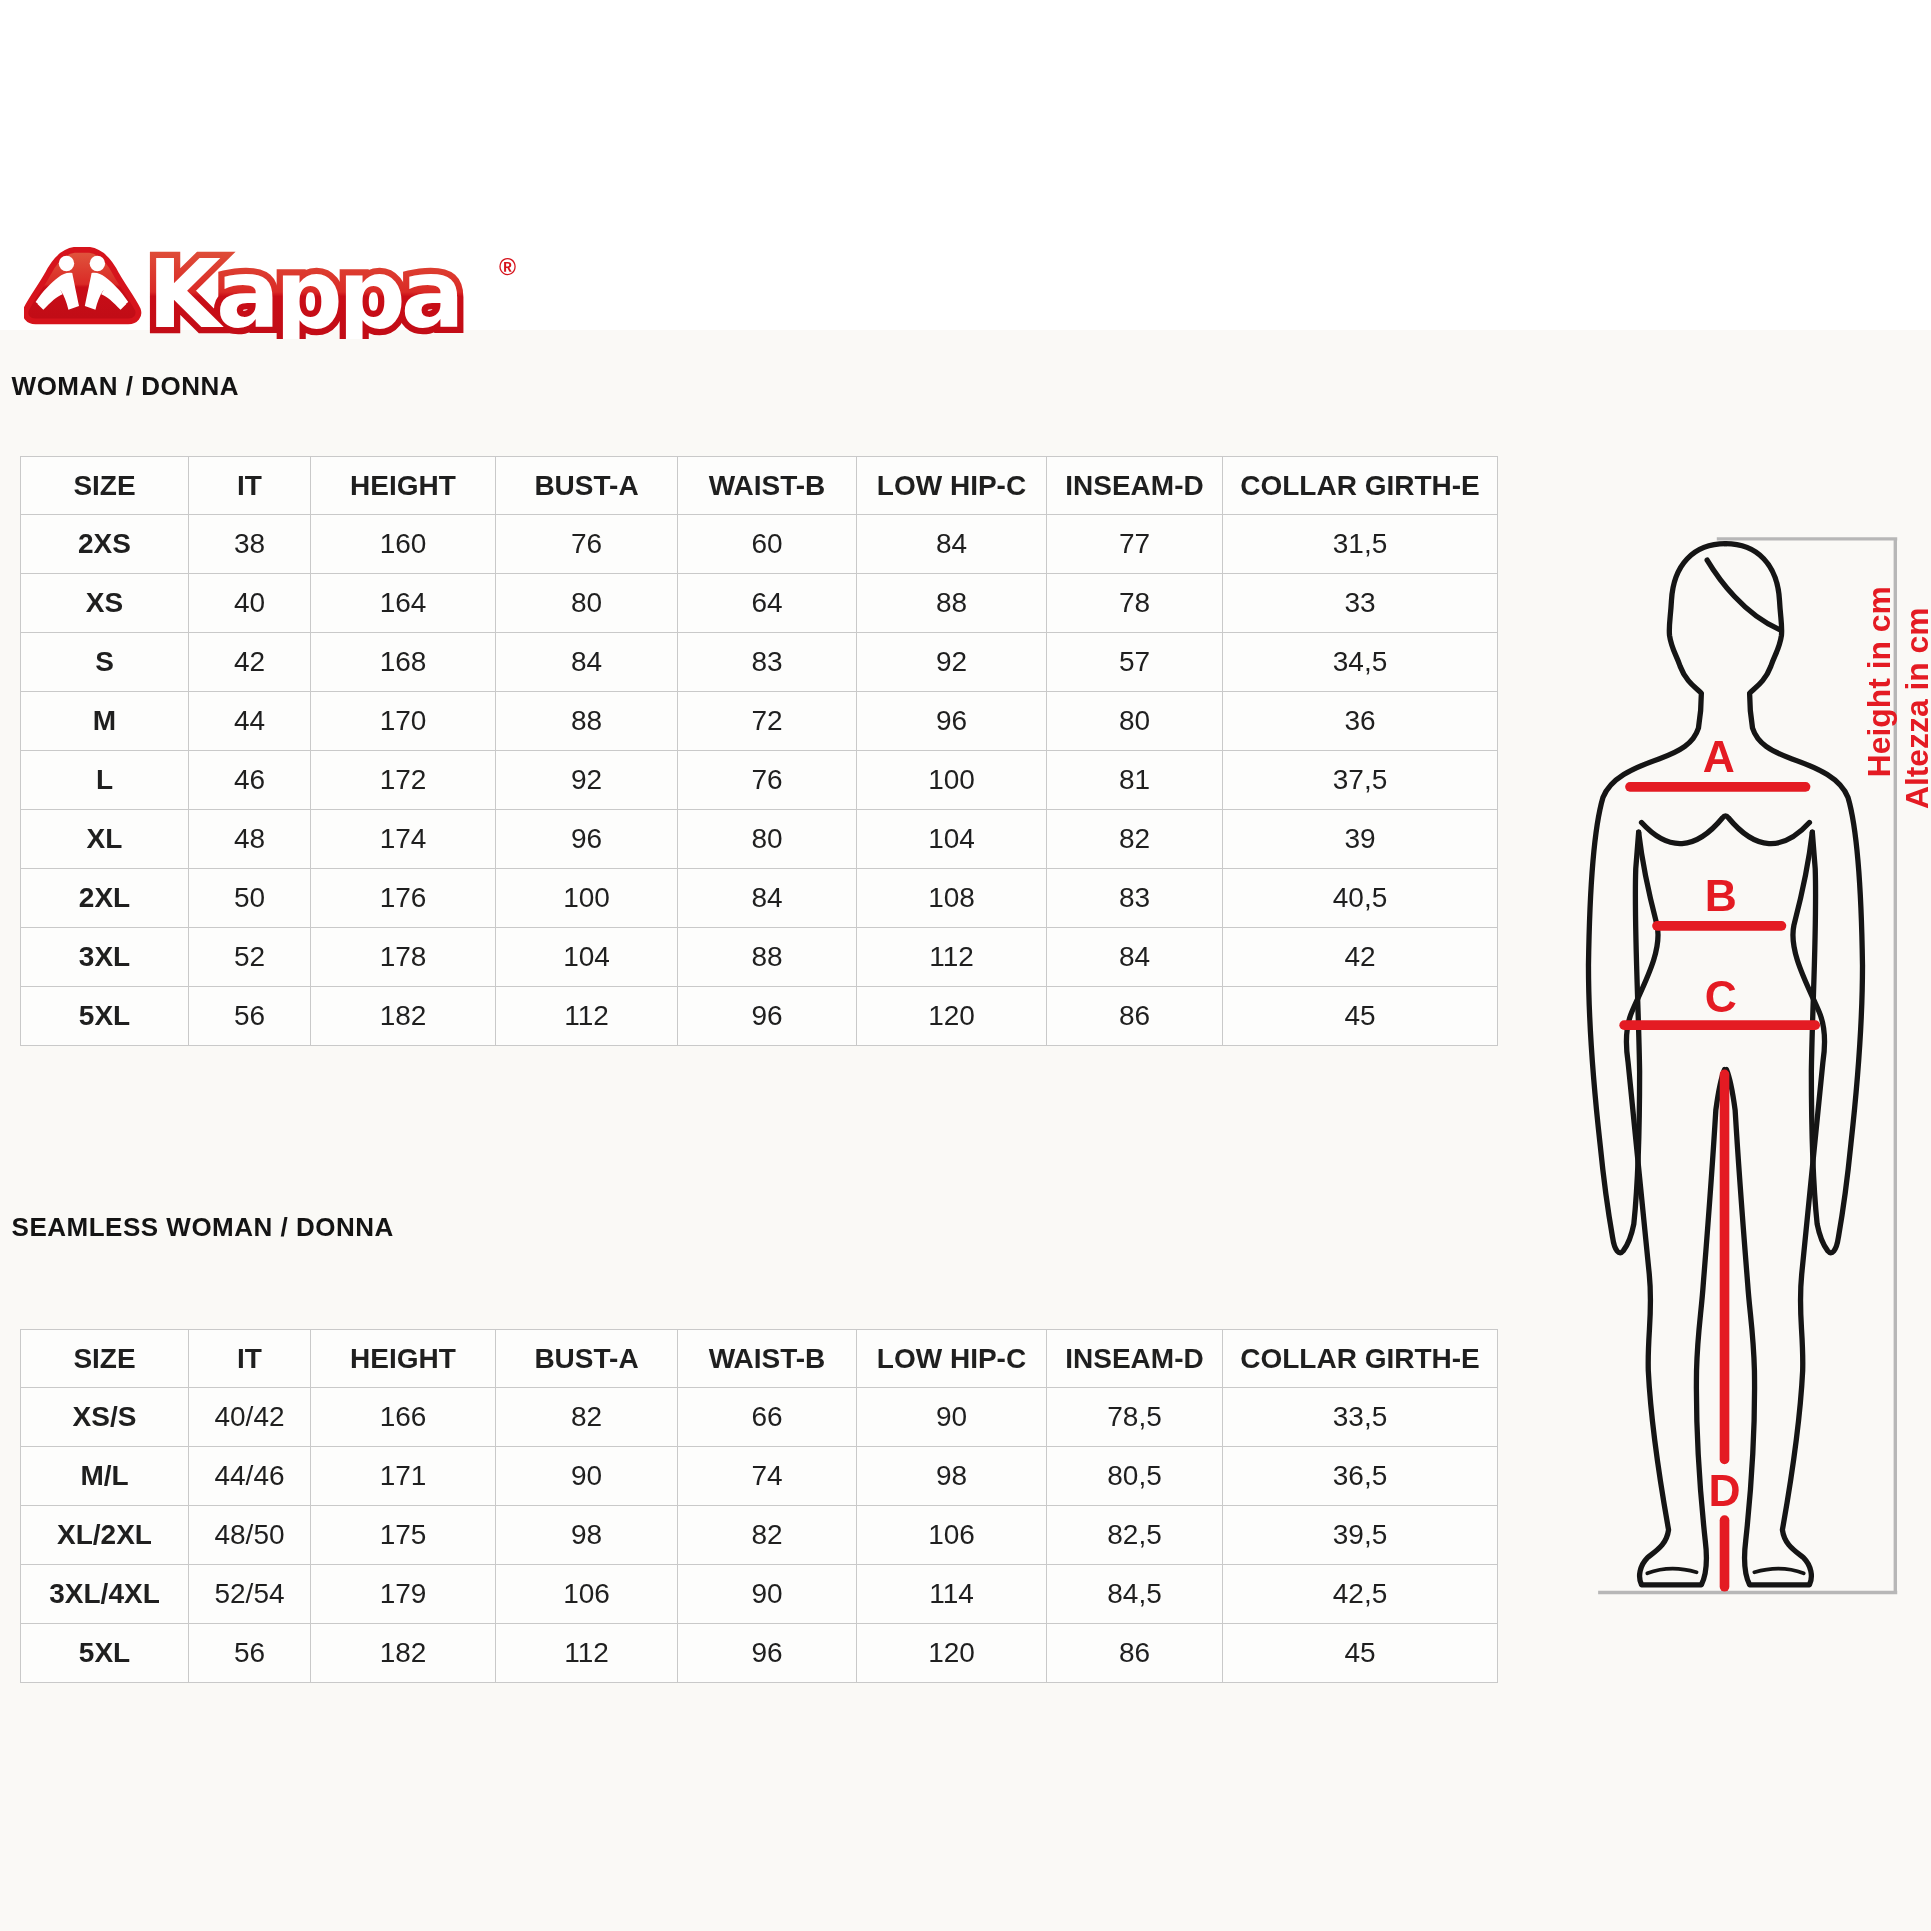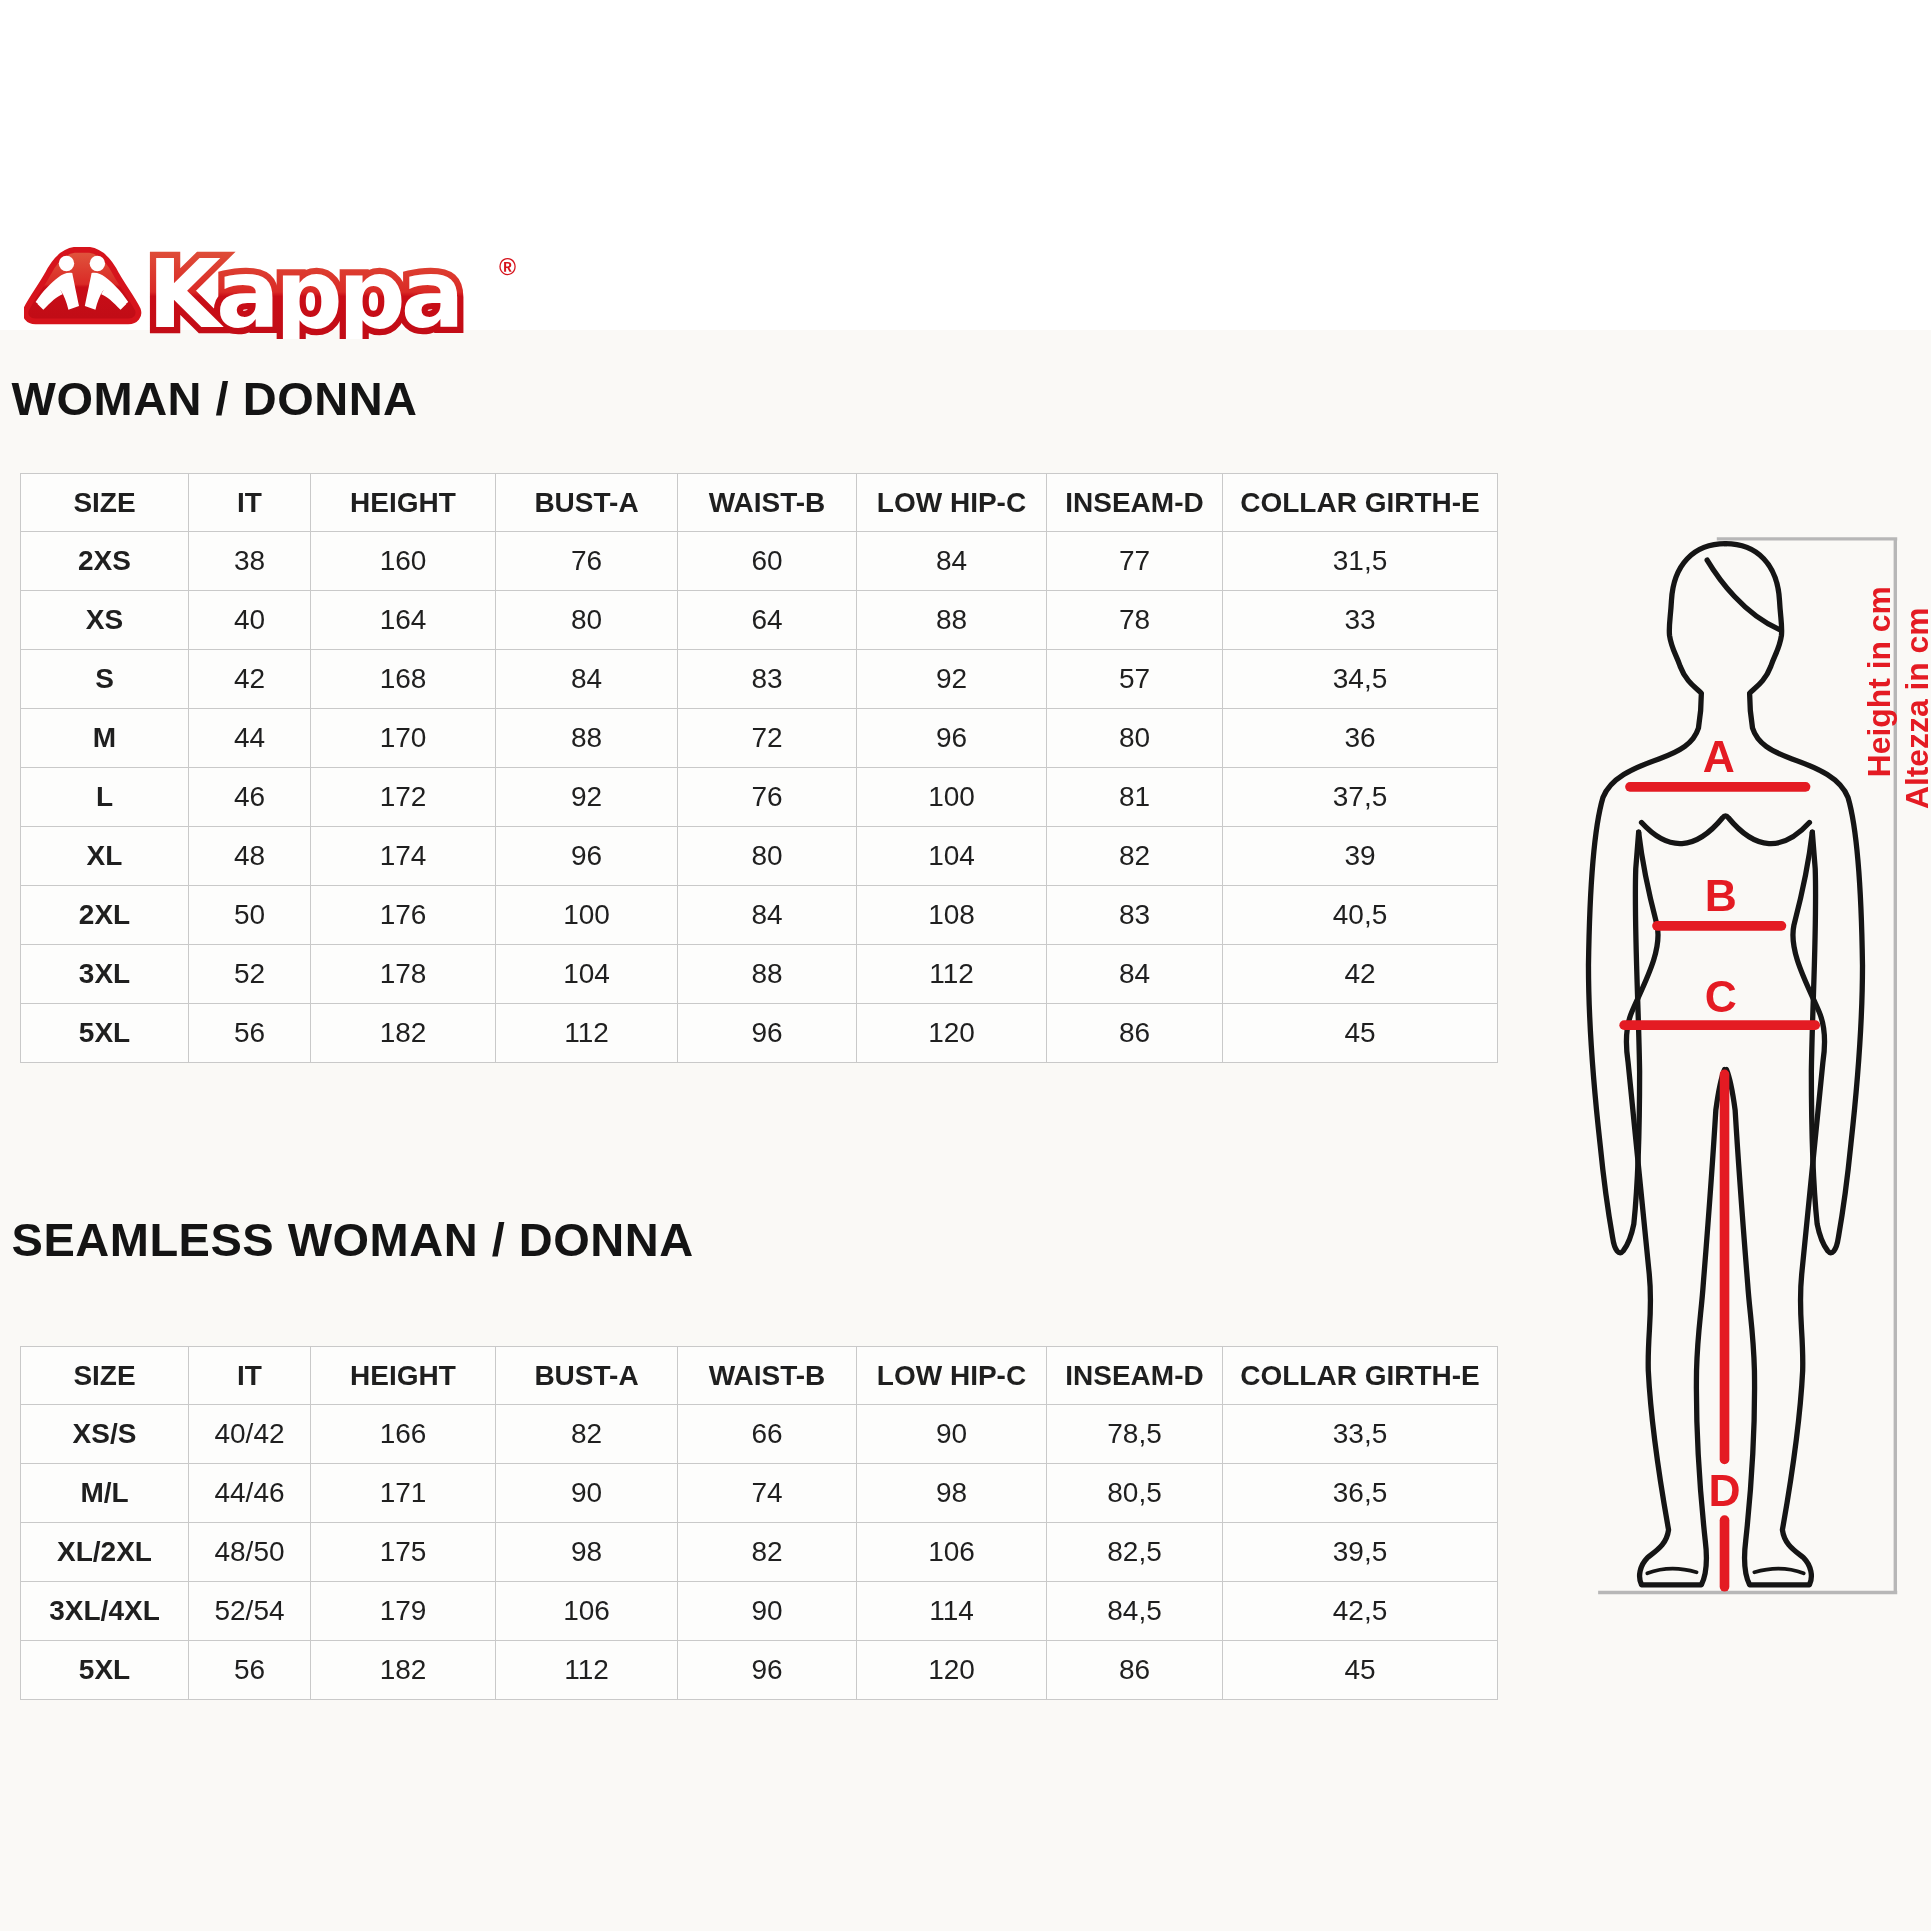--- a/index.html
+++ b/index.html
@@ -6,29 +6,28 @@
   body{
     width:1931px;height:1931px;position:relative;overflow:hidden;
     background:#faf9f6;
     font-family:"Liberation Sans","DejaVu Sans",sans-serif;
     color:#1f1f1f;
   }
   .top-strip{position:absolute;left:0;top:0;width:1931px;height:330px;background:#ffffff;}
   .logo-wrap{position:absolute;left:24px;top:242px;width:502px;height:97px;}
   .section-title{
     position:absolute;left:11.6px;
-    font-size:47px;font-weight:bold;letter-spacing:0.5px;color:#141414;
+    font-size:26px;font-weight:bold;letter-spacing:0.5px;color:#141414;
     white-space:nowrap;
   }
   #title-woman{top:371px;}
   #title-seamless{top:1212px;}
   table.size-table{
     position:absolute;left:20px;border-collapse:collapse;table-layout:fixed;
     background:#fdfdfc;
-    margin-top:17px;
   }
   #table-woman{top:456px;}
   #table-seamless{top:1329px;}
   table.size-table th,table.size-table td{
     border:1.9px solid #c9c9c9;text-align:center;vertical-align:middle;
     font-size:28px;padding:0;
   }
   table.size-table th{font-weight:bold;height:57px;}
   table.size-table td{height:58px;font-weight:normal;}
   table.size-table td.size-col{font-weight:bold;}

